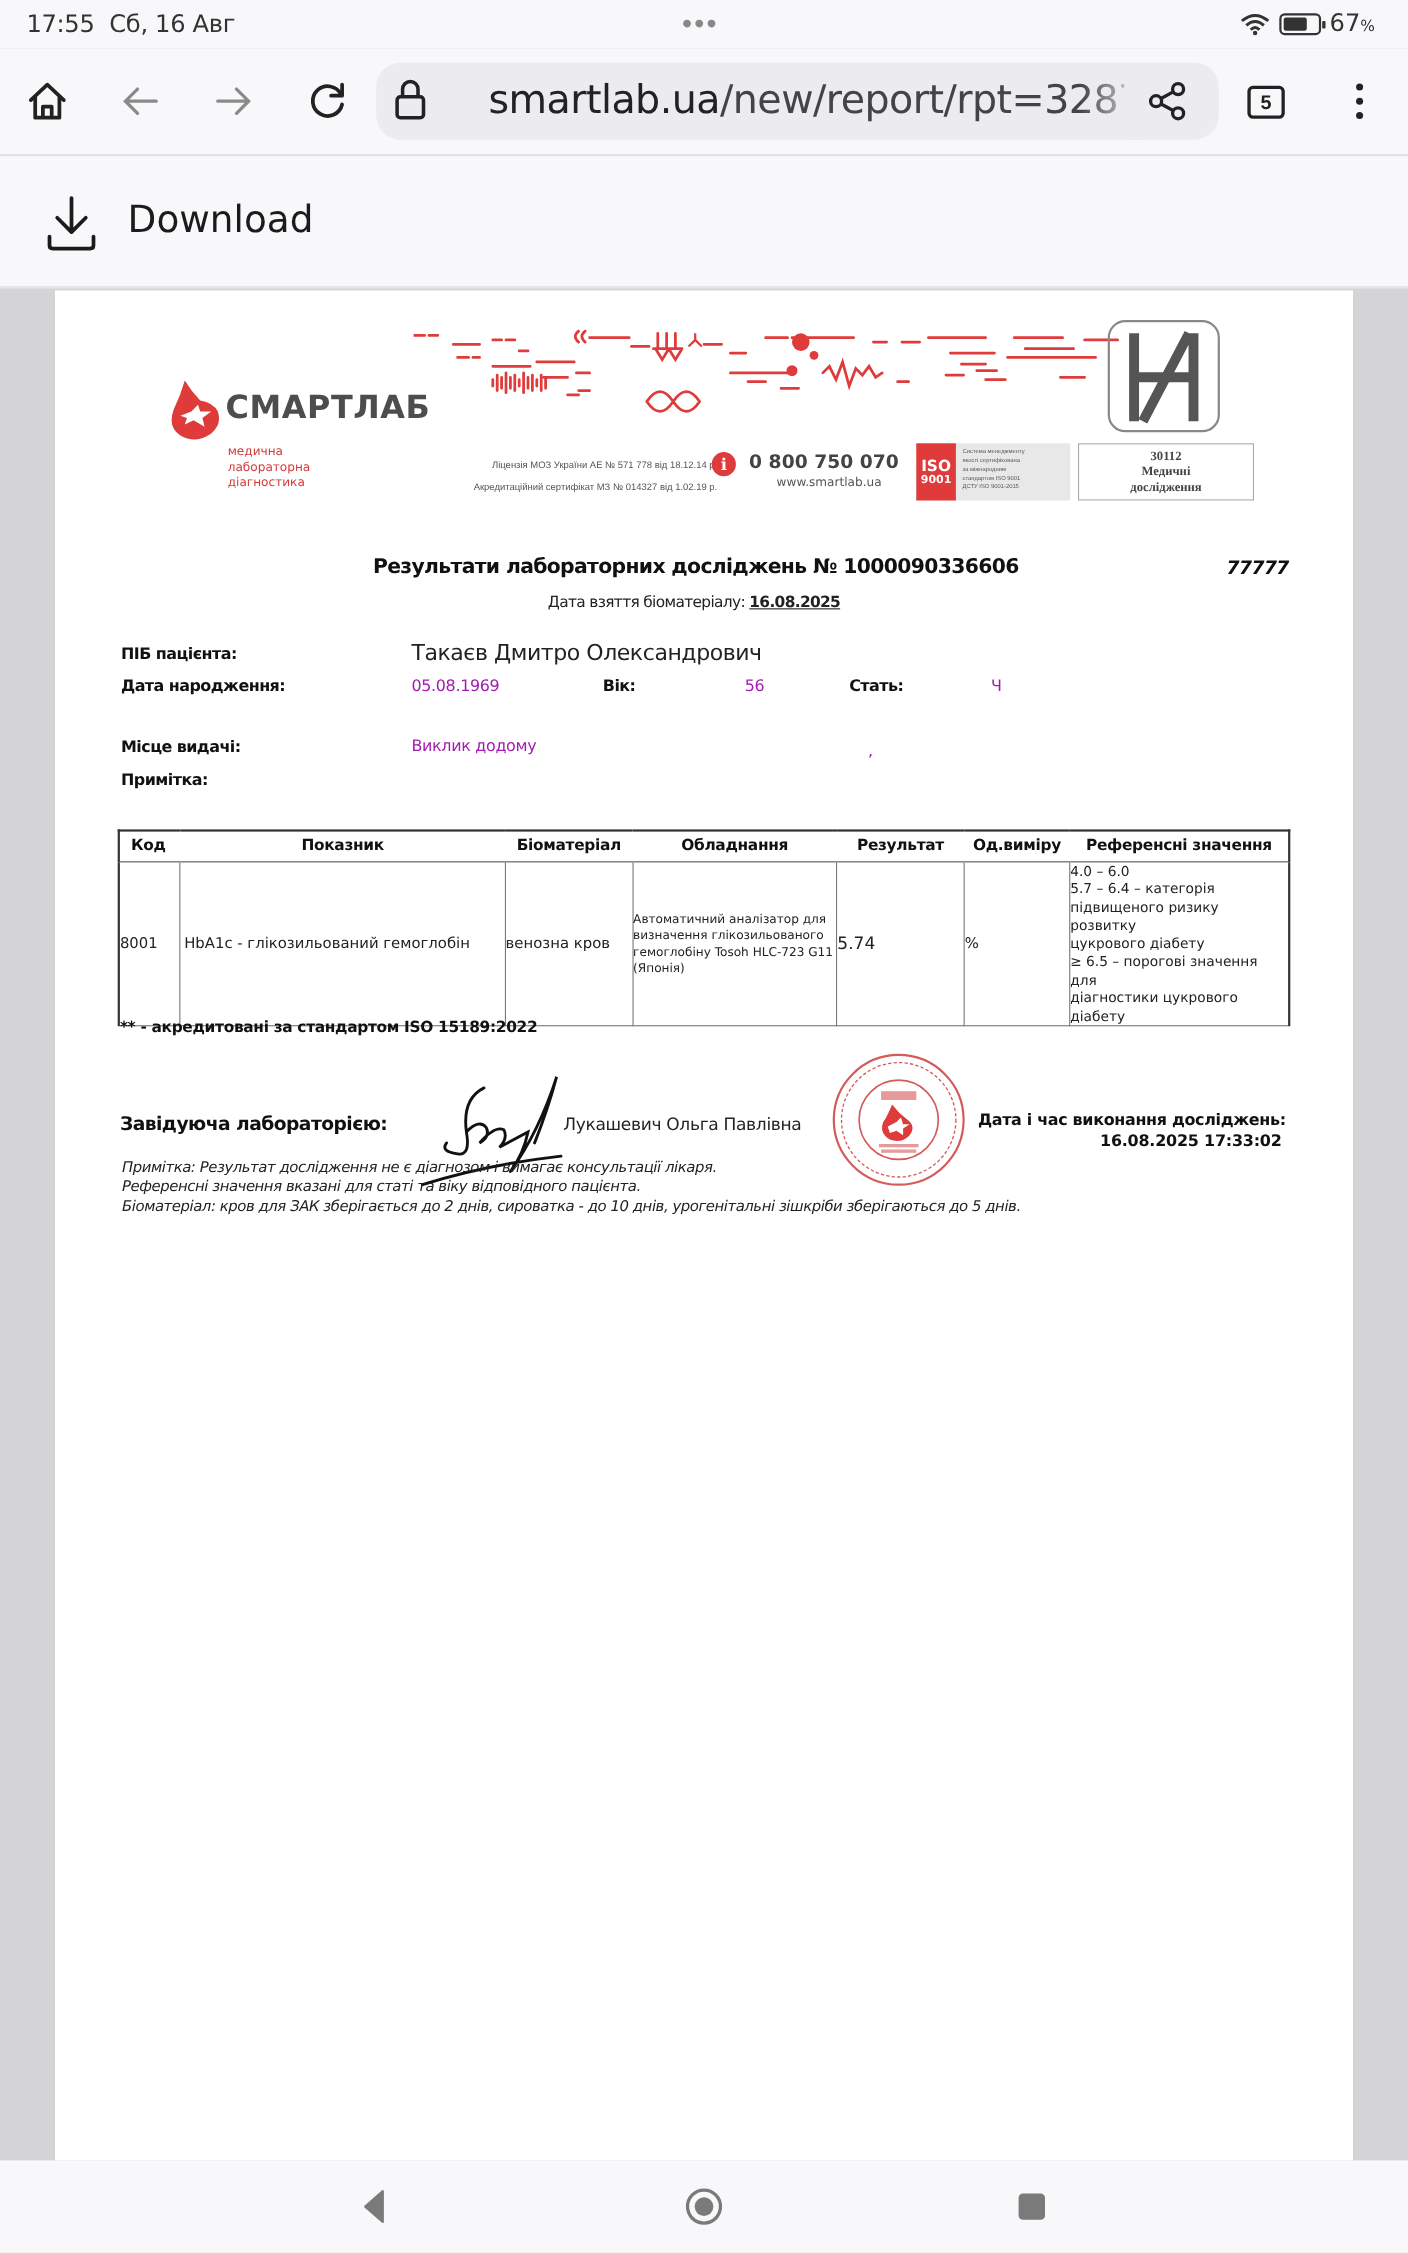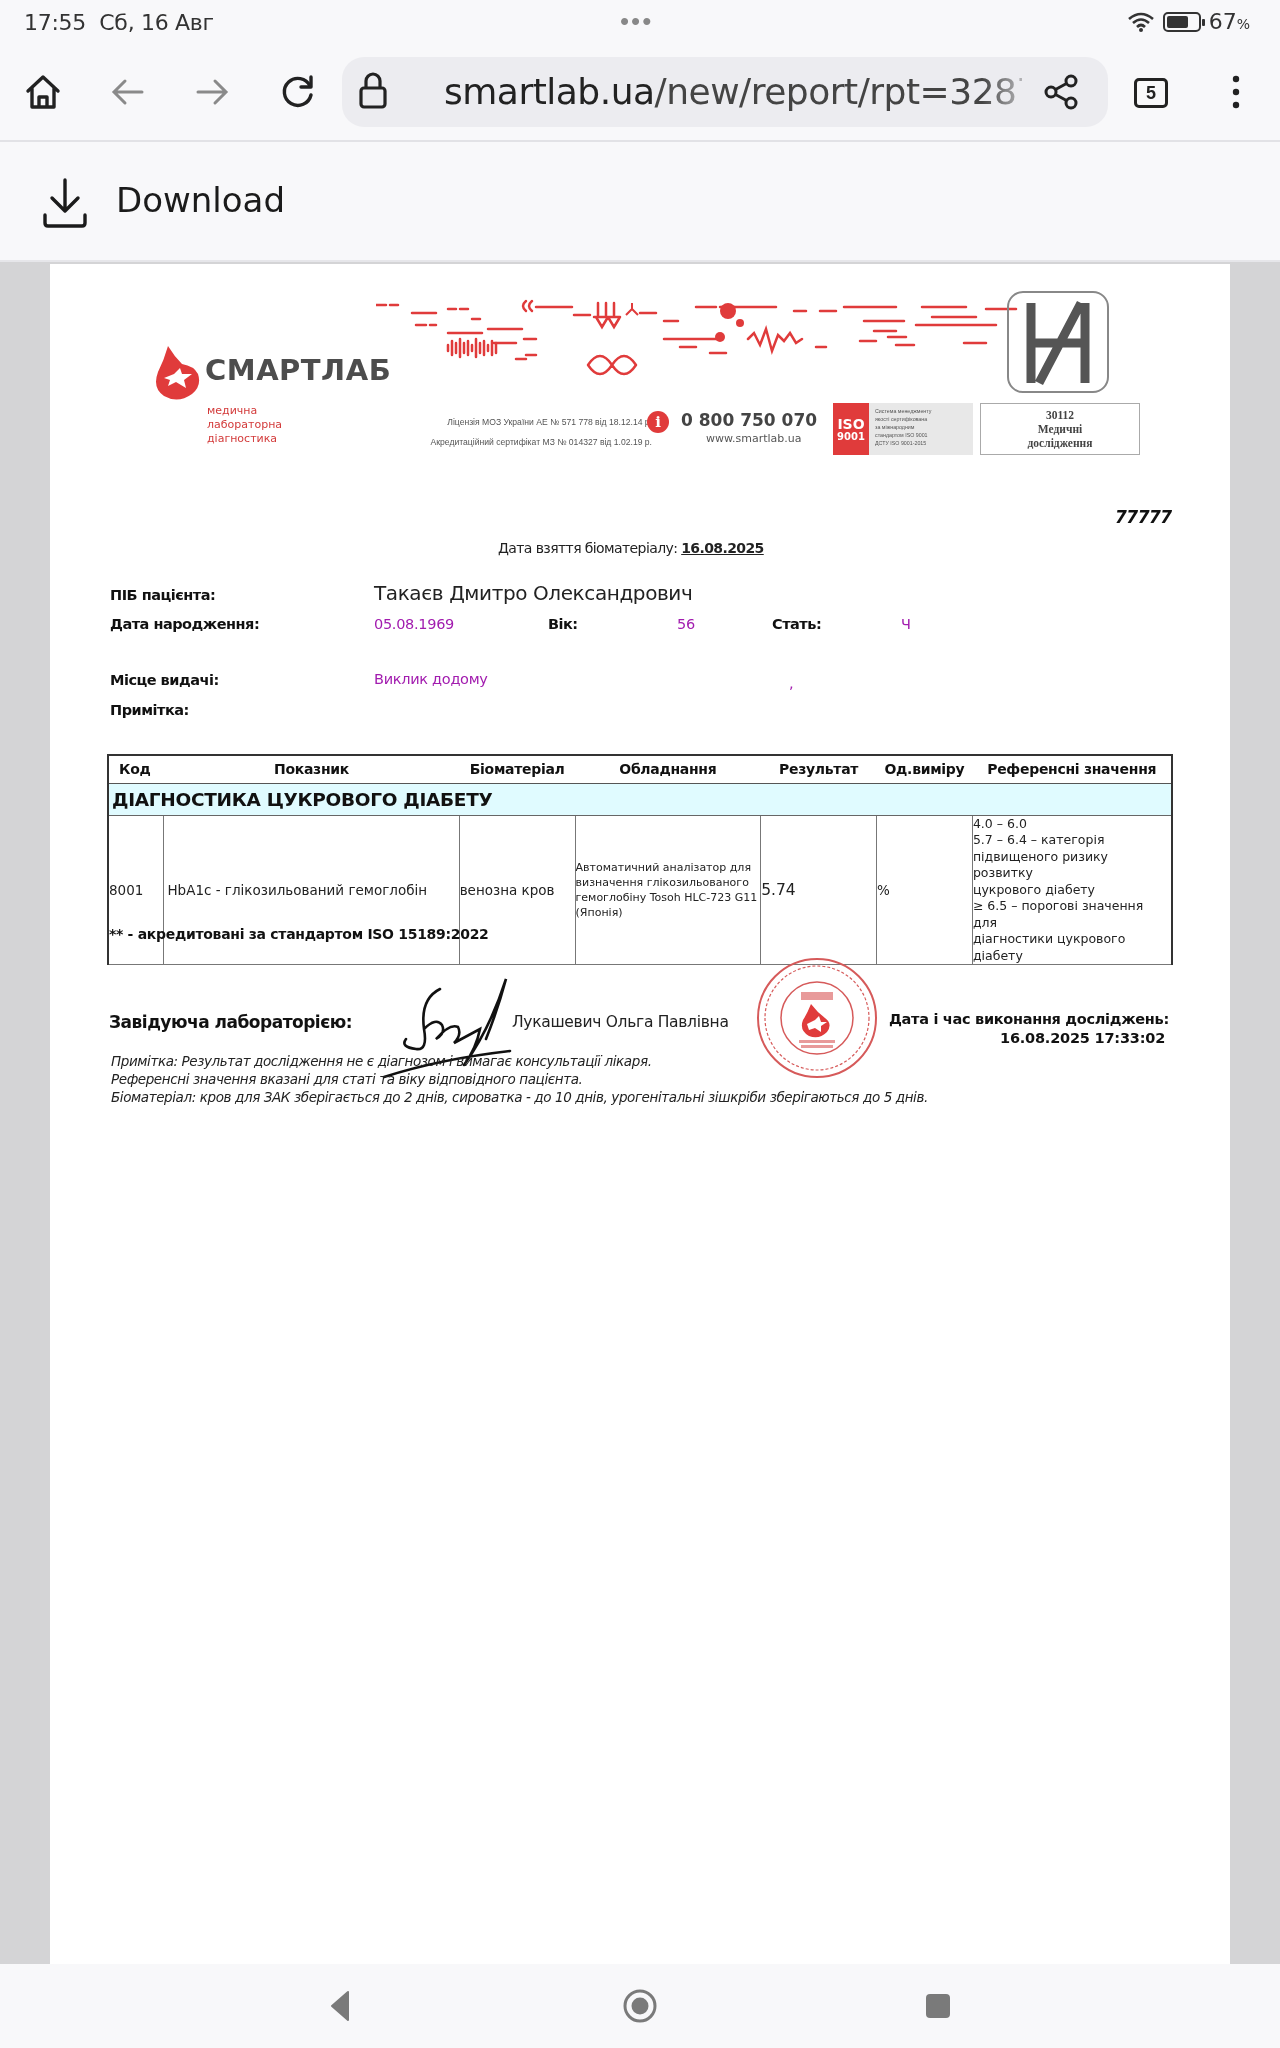--- a/index.html
+++ b/index.html
@@ -219,20 +219,21 @@
       <div>стандартом ISO 9001</div>
       <div>ДСТУ ISO 9001-2015</div>
     </div>
   </div>
   <div class="cert-box">
     <div>30112</div>
     <div>Медичні</div>
     <div>дослідження</div>
   </div>
 
+  <div class="doc-title">Результати лабораторних досліджень  № 1000090336606</div>
   <div class="doc-code">77777</div>
   <div class="sample-date">
     <span>Дата взяття біоматеріалу:</span>&nbsp;<b>16.08.2025</b>
   </div>
 
   <div class="field-label" style="left:60px;top:323px;">ПІБ пацієнта:</div>
   <div class="patient-name">Такаєв Дмитро Олександрович</div>
 
   <div class="field-label" style="left:60px;top:352px;">Дата народження:</div>
   <div class="field-val" style="left:324px;top:352px;">05.08.1969</div>
@@ -262,23 +263,20 @@
         <th>Код</th>
         <th>Показник</th>
         <th>Біоматеріал</th>
         <th>Обладнання</th>
         <th>Результат</th>
         <th>Од.виміру</th>
         <th>Референсні значення</th>
       </tr>
     </thead>
     <tbody>
-      <tr class="section-row">
-        <td colspan="7">ДІАГНОСТИКА ЦУКРОВОГО ДІАБЕТУ</td>
-      </tr>
       <tr class="data-row">
         <td>8001</td>
         <td class="name">HbA1c - глікозильований гемоглобін</td>
         <td>венозна кров</td>
         <td class="equip">
           <div>Автоматичний аналізатор для</div>
           <div>визначення глікозильованого</div>
           <div>гемоглобіну Tosoh HLC-723 G11</div>
           <div>(Японія)</div>
         </td>

